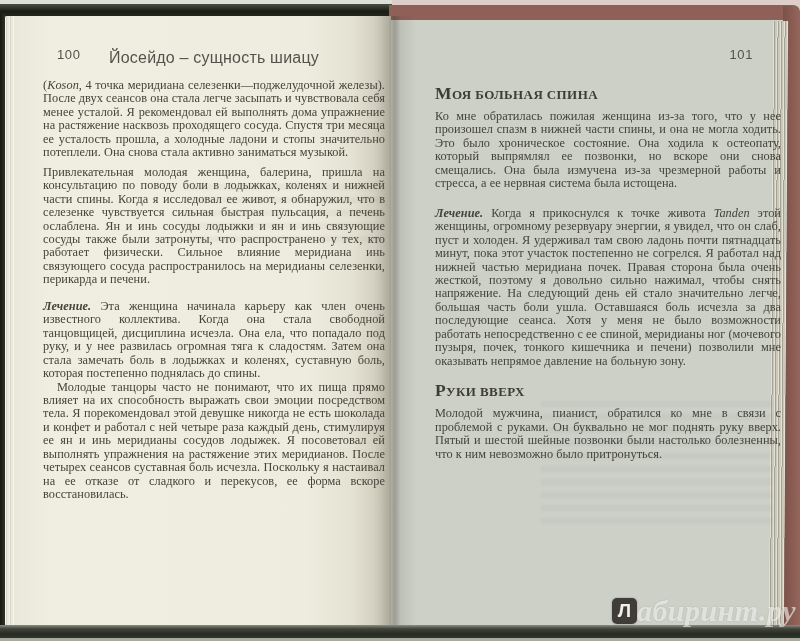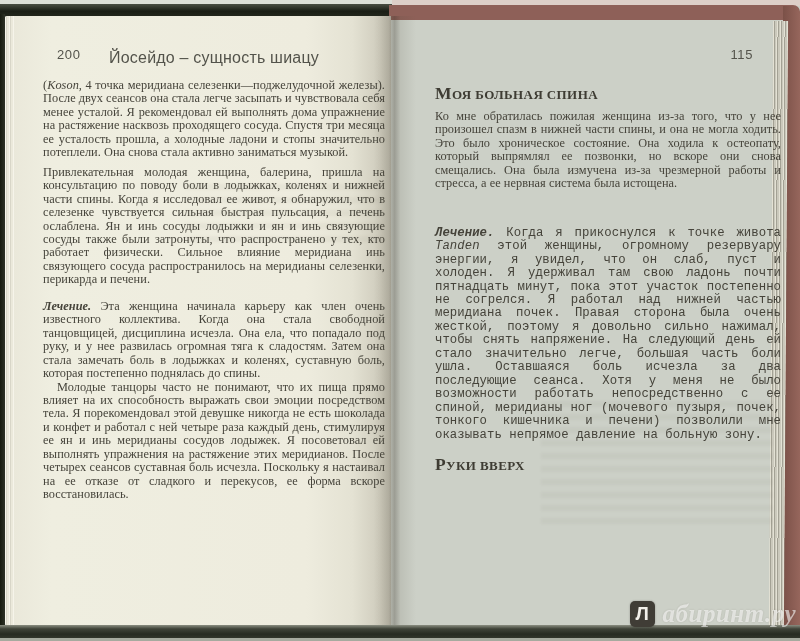--- a/index.html
+++ b/index.html
@@ -51,72 +51,73 @@
   .rh-title{position:absolute;left:0;right:0;top:2px;text-align:center;font-size:16px;letter-spacing:0.2px;}
   p{margin:0;text-align:justify;font-size:12.3px;line-height:13.45px;letter-spacing:0.05px;}
   .intro{margin-top:17px;}
   .sec-heading{margin:16px 12px 0 0;font-size:13px;font-weight:700;color:#3e3c33;
     text-transform:uppercase;letter-spacing:0.4px;}
   .sec-heading::first-letter{font-size:17.5px;}
   .h-mt21{margin-top:21px;}
   .h-mt12{margin-top:12px;}
   .after-heading{margin-top:6px;}
   .treatment{margin-top:13px;}
-  .treatment-mt20{margin-top:36px;font-family:Liberation Mono, monospace;}
+  .treatment-mt20{margin-top:16px;}
   .indent{text-indent:14px;}
   .tlabel{font-weight:700;font-style:italic;}
   em{font-style:italic;}
   
   .watermark{position:absolute;right:4px;bottom:13px;z-index:5;display:flex;align-items:center;}
   .wm-badge{width:25px;height:26px;background:#403d36;border-radius:5px;
     display:flex;align-items:center;justify-content:center;
     color:#f2f0ea;font-family:"Liberation Sans",sans-serif;font-weight:700;font-size:19px;
     box-shadow:0 0 2px rgba(0,0,0,0.3);}
   .wm-text{font-family:"Liberation Serif",serif;font-style:italic;font-weight:700;
-    font-size:25px;color:rgba(255,255,255,0.58);margin-left:8px;letter-spacing:0.5px;
+    font-size:30px;color:rgba(255,255,255,0.58);margin-left:0;letter-spacing:0.5px;
     text-shadow:0 0 2px rgba(90,80,70,0.2);text-align:right;}
 </style>
 </head>
 <body>
 
 <div class="photo">
 
   <div class="strip-top-light"></div>
   <div class="strip-top-right-light"></div>
   <div class="cover-dark-top"></div>
   <div class="cover-maroon-top"></div>
   <div class="cover-maroon-right"></div>
   <div class="cover-dark-left"></div>
   <div class="page-stack-right"></div>
 
   <div class="page page-left">
     <div class="edge-stripes-left"></div>
     <div class="show-through st-left"></div>
     <div class="content content-left">
       <div class="running-head">
-        <span class="pagenum pn-left">200</span>
+        <span class="pagenum pn-left">100</span>
         <span class="rh-title">Йосейдо – сущность шиацу</span>
       </div>
       <p class="intro"><span>(</span><em>Koson</em><span>, 4 точка меридиана селезенки—поджелудочной железы). После двух сеансов она стала легче засыпать и чувствовала себя менее усталой. Я рекомендовал ей выполнять дома упражнение на растяжение насквозь проходящего сосуда. Спустя три месяца ее усталость прошла, а холодные ладони и стопы значительно потеплели. Она снова стала активно заниматься музыкой.</span></p>
       <p class="after-heading">Привлекательная молодая женщина, балерина, пришла на консультацию по поводу боли в лодыжках, коленях и нижней части спины. Когда я исследовал ее живот, я обнаружил, что в селезенке чувствуется сильная быстрая пульсация, а печень ослаблена. Ян и инь сосуды лодыжки и ян и инь связующие сосуды также были затронуты, что распространено у тех, кто работает физически. Сильное влияние меридиана инь связующего сосуда распространилось на меридианы селезенки, перикарда и печени.</p>
       <p class="treatment"><strong class="tlabel">Лечение.</strong><span> Эта женщина начинала карьеру как член очень известного коллектива. Когда она стала свободной танцовщицей, дисциплина исчезла. Она ела, что попадало под руку, и у нее развилась огромная тяга к сладостям. Затем она стала замечать боль в лодыжках и коленях, суставную боль, которая постепенно поднялась до спины.</span></p>
       <p class="indent">Молодые танцоры часто не понимают, что их пища прямо влияет на их способность выражать свои эмоции посредством тела. Я порекомендовал этой девушке никогда не есть шоколада и конфет и работал с ней четыре раза каждый день, стимулируя ее ян и инь меридианы сосудов лодыжек. Я посоветовал ей выполнять упражнения на растяжение этих меридианов. После четырех сеансов суставная боль исчезла. Поскольку я настаивал на ее отказе от сладкого и перекусов, ее форма вскоре восстановилась.</p>
     </div>
   </div>
 
   <div class="page page-right">
     <div class="show-through st-right"></div>
     <div class="content content-right">
       <div class="running-head">
-        <span class="pagenum pn-right">115</span>
+        <span class="pagenum pn-right">101</span>
       </div>
       <h2 class="sec-heading h-mt21">Моя больная спина</h2>
       <p class="after-heading">Ко мне обратилась пожилая женщина из-за того, что у нее произошел спазм в нижней части спины, и она не могла ходить. Это было хроническое состояние. Она ходила к остеопату, который выпрямлял ее позвонки, но вскоре они снова смещались. Она была измучена из-за чрезмерной работы и стресса, а ее нервная система была истощена.</p>
       <p class="treatment treatment-mt20"><strong class="tlabel">Лечение.</strong><span> Когда я прикоснулся к точке живота </span><em>Tanden</em><span> этой женщины, огромному резервуару энергии, я увидел, что он слаб, пуст и холоден. Я удерживал там свою ладонь почти пятнадцать минут, пока этот участок постепенно не согрелся. Я работал над нижней частью меридиана почек. Правая сторона была очень жесткой, поэтому я довольно сильно нажимал, чтобы снять напряжение. На следующий день ей стало значительно легче, большая часть боли ушла. Оставшаяся боль исчезла за два последующие сеанса. Хотя у меня не было возможности работать непосредственно с ее спиной, меридианы ног (мочевого пузыря, почек, тонкого кишечника и печени) позволили мне оказывать непрямое давление на больную зону.</span></p>
       <h2 class="sec-heading h-mt12">Руки вверх</h2>
+      <p class="after-heading">Молодой мужчина, пианист, обратился ко мне в связи с проблемой с руками. Он буквально не мог поднять руку вверх. Пятый и шестой шейные позвонки были настолько болезненны, что к ним невозможно было притронуться.</p>
     </div>
   </div>
 
   <div class="gutter-shadow"></div>
 
   <div class="cover-dark-bottom"></div>
   <div class="strip-bottom-light"></div>
 
   <div class="watermark">
     <div class="wm-badge">

